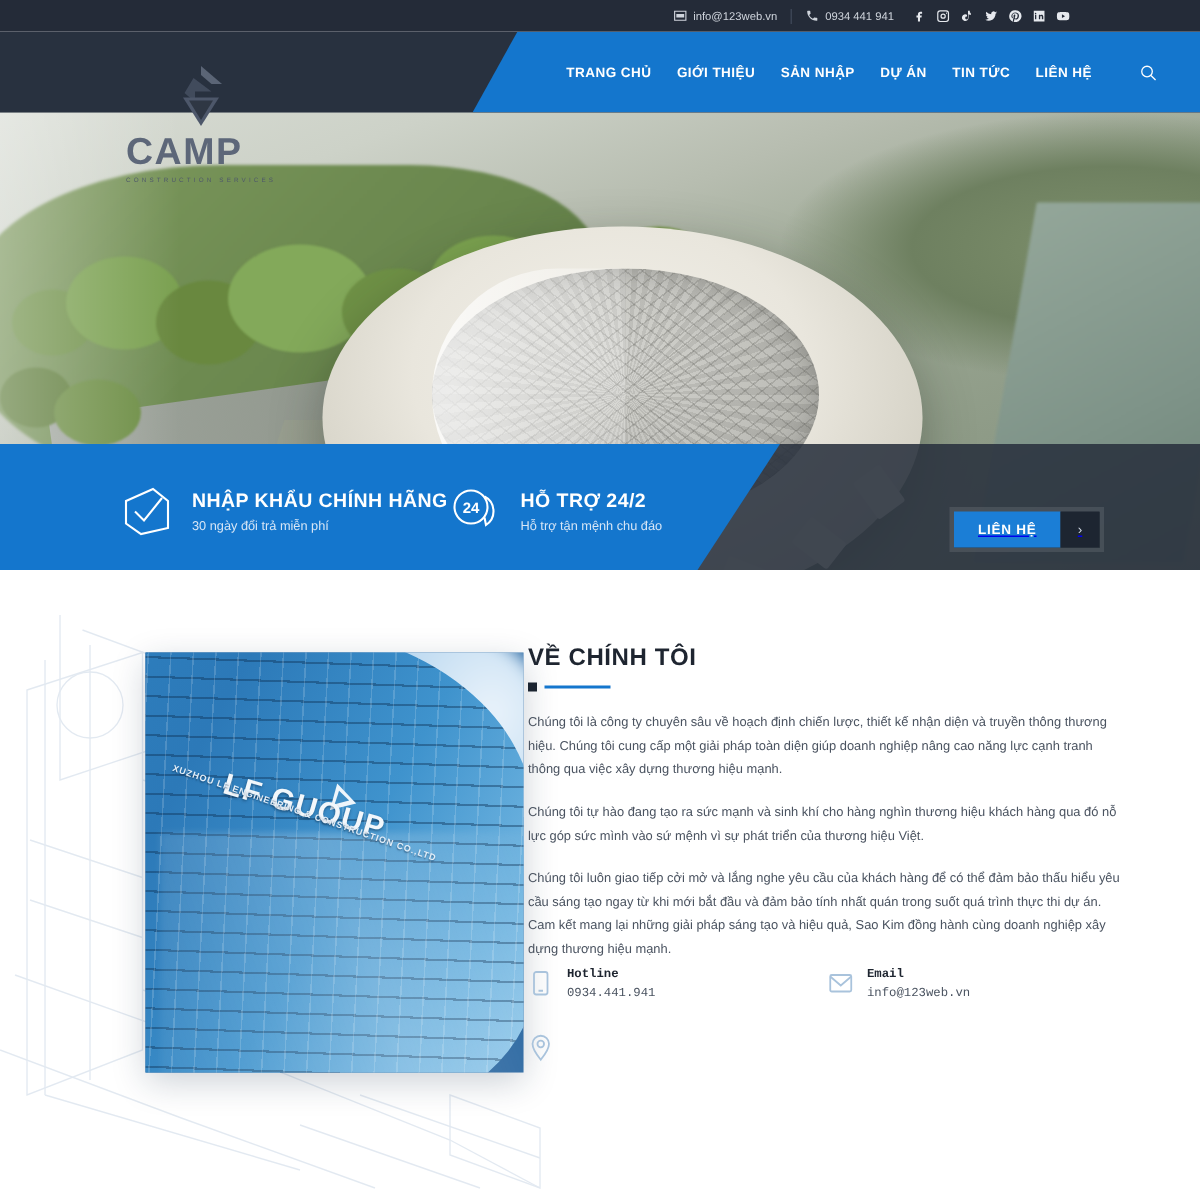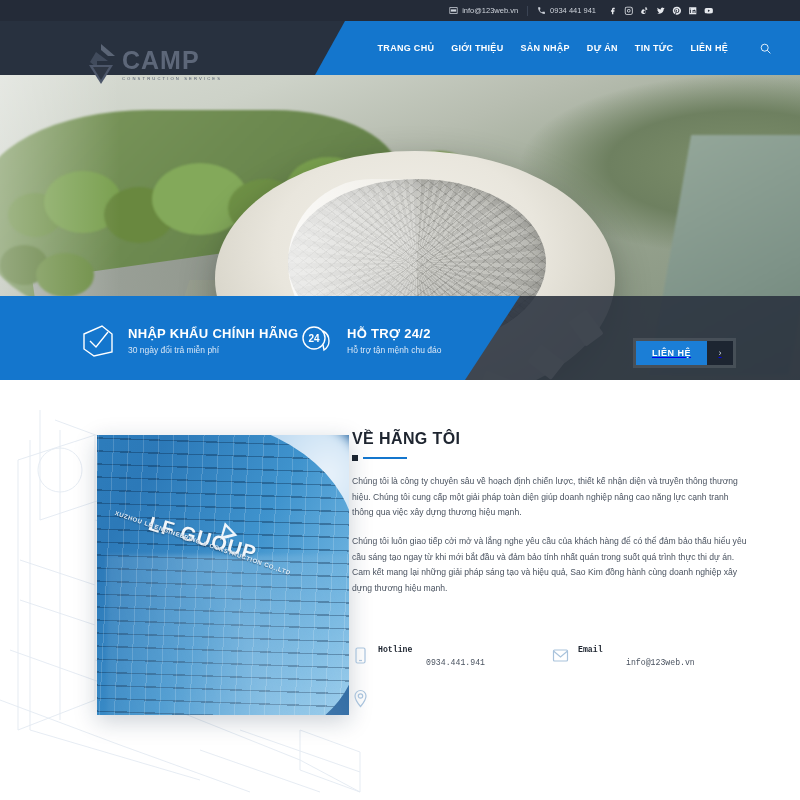--- a/index.html
+++ b/index.html
@@ -40,21 +40,21 @@
     padding-right: 28px;
   }
   .nav { display: flex; align-items: center; gap: 17px; }
   .nav-item {
     color: #ffffff; font-size: 9px; font-weight: bold; letter-spacing: .3px;
     text-decoration: none; white-space: nowrap;
   }
   .nav-search { margin-left: 14px; width: 13px; height: 13px; display: inline-flex; }
   .nav-search svg { width: 13px; height: 13px; stroke: #ffffff; fill: none; stroke-width: 1.6; }
 
-  .logo { position: absolute; left: 84px; top: 22px; display: flex; align-items: center; gap: 4px; z-index: 36; }
+  .logo { position: absolute; left: 84px; top: 22px; display: flex; align-items: center; gap: 4px; z-index: 36; flex-direction: column; }
   .logo-mark { width: 34px; height: 42px; position: relative; }
   .logo-text { display: flex; flex-direction: column; }
   .logo-title {
     font-size: 25px; font-weight: bold; letter-spacing: 1px; color: #5d6779;
     line-height: 1; font-family: "Liberation Sans", sans-serif;
   }
   .logo-sub {
     font-size: 4.2px; letter-spacing: 2.1px; color: #4e586a; margin-top: 3px;
     white-space: nowrap;
   }
@@ -224,21 +224,21 @@
   .para {
     font-size: 8.6px; color: #4a5360; line-height: 1.82; margin-top: 13px; text-align: left;
   }
 
   .contacts { position: absolute; left: 352px; top: 265px; width: 400px;
     display: grid; grid-template-columns: 1fr 1fr; row-gap: 21px; }
   .ct { display: flex; align-items: flex-start; gap: 9px; font-family: Liberation Mono, monospace; }
   .ct-ico { width: 17px; height: 19px; flex: none; margin-top: 1px; }
   .ct-ico svg { width: 17px; height: 19px; stroke: #a9c3dc; fill: none; stroke-width: 1.2; }
   .ct-l { font-size: 8.2px; font-weight: bold; color: #1e2530; }
-  .ct-v { font-size: 8.2px; color: #4a5360; margin-top: 4px; margin-left: 48px; }
+  .ct-v { font-size: 8.2px; color: #4a5360; margin-top: 4px; }
 </style>
 </head>
 <body>
 
 <div class="topbar">
   <div class="topbar-item">
     <span class="tb-ico">
       <svg viewBox="0 0 24 24">
           <path d="M2 4h20v16H2z" fill="none" stroke="#cfd4dc" stroke-width="2"></path>
           <path d="M5 9h14v6H5z" fill="#cfd4dc"></path>
@@ -439,26 +439,27 @@
       <svg viewBox="0 0 24 22">
           <path d="M3 18 L12 2 L21 18 Z" fill="#eef5fb"></path>
           <path d="M7 15 L12 7 L17 15 Z" fill="#3f8ec6"></path>
         </svg>
     </span>
     <span class="bld-name">LF GUOUP</span>
     <span class="bld-sub">XUZHOU LF ENGINEERING &amp; CONSTRUCTION CO.,LTD</span>
   </div>
 
   <div class="about-body">
-    <div class="about-h">VỀ HÃNG TÔI</div>
+    <div class="about-h">VỀ CHÍNH TÔI</div>
     <div class="about-rule">
       <span class="rule-sq"></span>
       <span class="rule-line"></span>
     </div>
     <p class="para">Chúng tôi là công ty chuyên sâu về hoạch định chiến lược, thiết kế nhận diện và truyền thông thương hiệu. Chúng tôi cung cấp một giải pháp toàn diện giúp doanh nghiệp nâng cao năng lực cạnh tranh thông qua việc xây dựng thương hiệu mạnh.</p>
+    <p class="para">Chúng tôi tự hào đang tạo ra sức mạnh và sinh khí cho hàng nghìn thương hiệu khách hàng qua đó nỗ lực góp sức mình vào sứ mệnh vì sự phát triển của thương hiệu Việt.</p>
     <p class="para">Chúng tôi luôn giao tiếp cởi mở và lắng nghe yêu cầu của khách hàng để có thể đảm bảo thấu hiểu yêu cầu sáng tạo ngay từ khi mới bắt đầu và đảm bảo tính nhất quán trong suốt quá trình thực thi dự án. Cam kết mang lại những giải pháp sáng tạo và hiệu quả, Sao Kim đồng hành cùng doanh nghiệp xây dựng thương hiệu mạnh.</p>
   </div>
 
   <div class="contacts">
     <div class="ct">
       <span class="ct-ico">
         <svg viewBox="0 0 17 19">
             <rect x="4" y="2" width="9" height="15" rx="1.5"></rect>
             <line x1="7" y1="14.5" x2="10" y2="14.5"></line>
           </svg>

